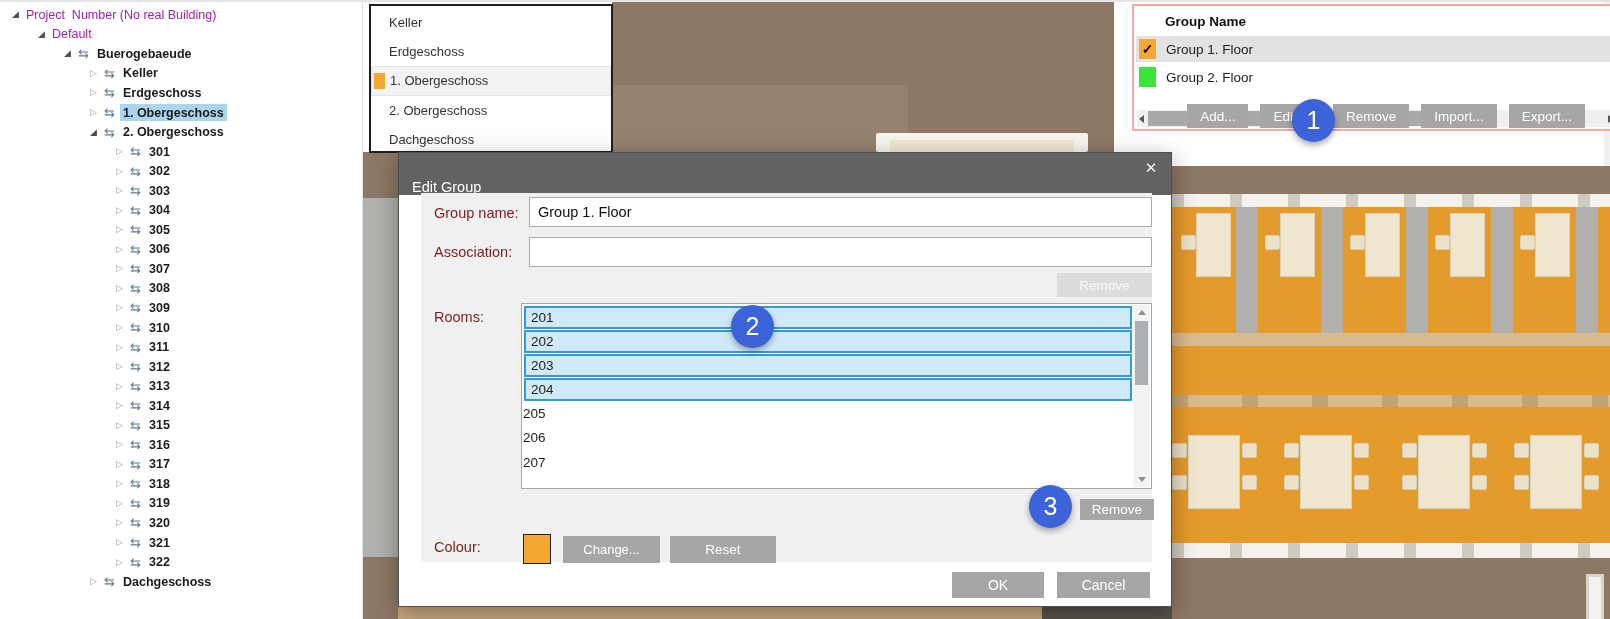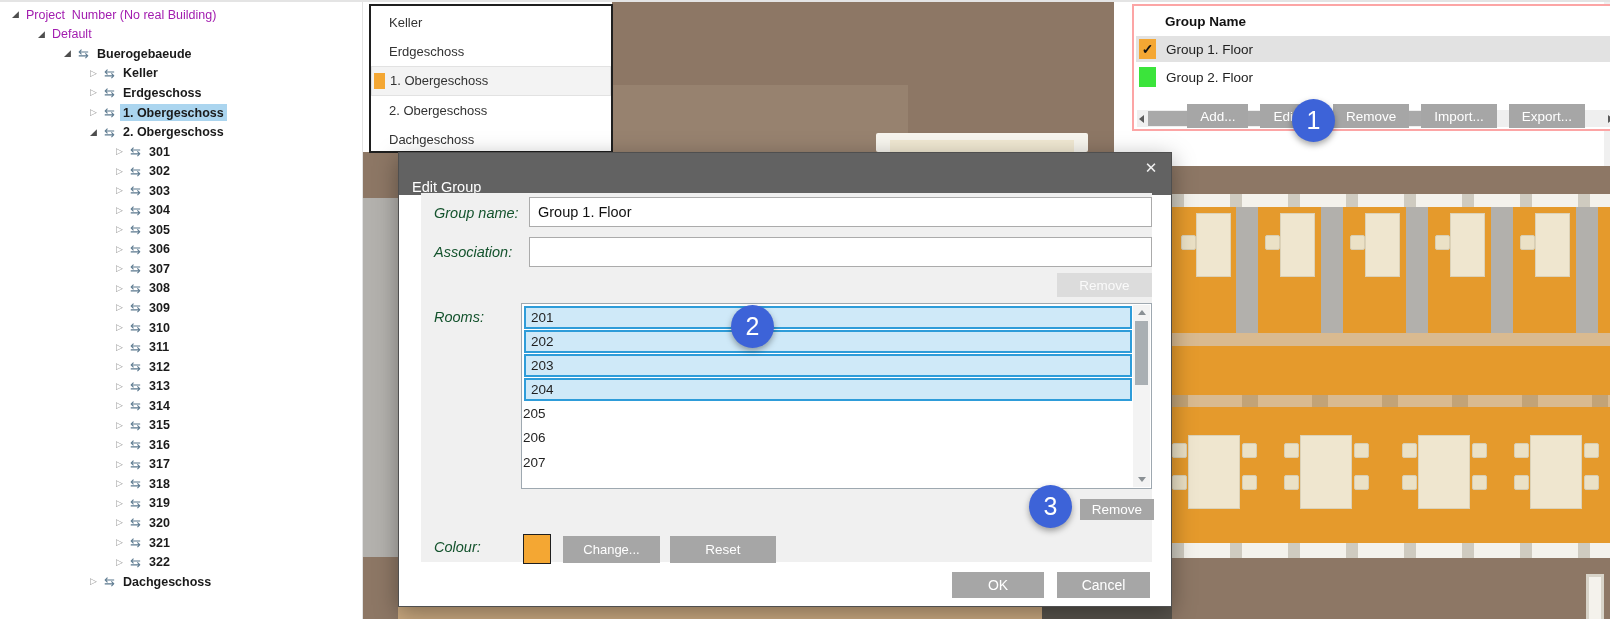--- a/index.html
+++ b/index.html
@@ -78,21 +78,21 @@
   .gp-btn{height:24px;padding:0 13px;font-size:13.5px;}
 
   
   .dialog{position:absolute;left:398px;top:152px;width:774px;height:455px;background:#fff;
       border:1px solid #4F4F4F;box-shadow:0 6px 22px rgba(0,0,0,.35);box-sizing:border-box;z-index:10;}
   .dlg-title{position:absolute;left:0;top:0;right:0;height:42px;background:var(--titlebar);color:#fff;
       display:flex;align-items:flex-end;padding-left:13px;font-size:14.5px;}
   .dlg-close{position:absolute;right:4px;top:0;width:32px;height:30px;display:flex;align-items:center;
       justify-content:center;font-size:15px;color:#F2F2F2;}
   .dlg-content{position:absolute;left:22px;right:19px;top:40px;bottom:44px;background:var(--dialog_bg);}
-  .lb{position:absolute;font-size:14.5px;color:#14532d;font-style:italic;}
+  .lb{position:absolute;font-size:14.5px;color:#7f1d1d;}
   .lb.gn{left:13px;top:12px;} .lb.as{left:13px;top:51px;}
   .lb.rooms{left:13px;top:116px;} .lb.colour{left:13px;top:346px;}
   .inp{position:absolute;left:108px;right:0;height:30px;border:1px solid #ABABAB;background:#fff;
       font-size:14.5px;font-family:inherit;padding:0 8px;box-sizing:border-box;color:#111;}
   .inp.gn{top:4px;} .inp.as{top:44px;}
   .btn.rm-top{position:absolute;right:0;top:80px;width:95px;height:24px;font-size:13.5px;
       background:var(--button_disabled_bg);color:var(--button_disabled_text);}
   .listbox{position:absolute;left:100px;right:0;top:110px;height:186px;background:#fff;
       border:1px solid #9EA8B0;box-sizing:border-box;}
   .rooms-rows{position:absolute;left:1px;top:1px;right:19px;bottom:1px;overflow:hidden;}

